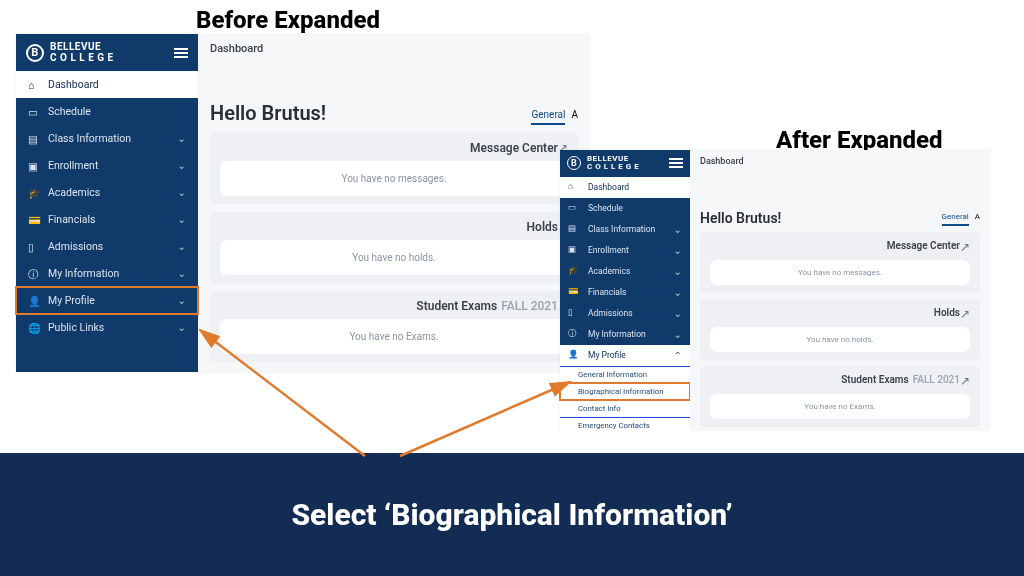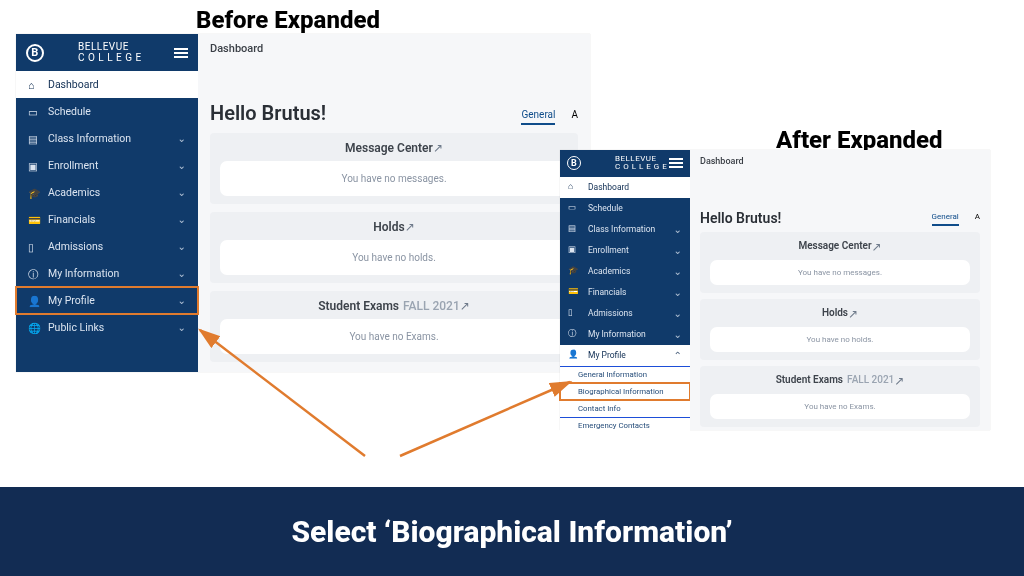--- a/index.html
+++ b/index.html
@@ -44,21 +44,21 @@
     padding: 8px 10px;
     font-size: 10px;
     letter-spacing: .5px;
   }
   .brand-left { display:flex; align-items:center; gap:6px; }
   .brand-badge {
     width: 18px; height: 18px; border: 2px solid #fff; border-radius: 50%;
     display:flex; align-items:center; justify-content:center;
     font-weight:700; font-size:11px;
   }
-  .brandtxt { line-height: 1.05; font-weight:400;margin-left:28px; }
+  .brandtxt { line-height: 1.05; font-weight:700; }
   .hamburger { width:14px; display:flex; flex-direction:column; gap:2px;}
   .hamburger span { height:2px; background:#fff; }
   .navitem {
     display:flex; align-items:center; justify-content:space-between;
     padding: 7px 12px;
     color:#dbe4f0;
     cursor:pointer;
     font-size:10.5px;
   }
   .navitem .ni-left { display:flex; align-items:center; gap:8px; }
@@ -84,26 +84,26 @@
   .subitem.hl { outline:2px solid #e07b2e; outline-offset:-1px; }
 
   .mainpane {
     flex:1; background:#f6f7f9; padding:8px 12px;
     display:flex; flex-direction:column; gap:8px;
     min-width:0;
   }
   .page-title { font-size:11px; color:#3a3f46; font-weight:500; margin-bottom:2px;}
   .hello { font-size:20px; font-weight:600; color:#2a2f36;margin-top:36px; }
   .hellorow { display:flex; justify-content:space-between; align-items:flex-end;}
-  .tabs { display:flex; gap:16px; font-size:10px; }
+  .tabs { display:flex; gap:6px; font-size:10px; }
   .tab-active { color:#0f4c8a; border-bottom:2px solid #0f4c8a; padding-bottom:3px; }
   .card {
     background:#eef0f3; border-radius:4px; padding:8px 10px;
   }
-  .card h4 { font-size:12px; color:#3d434b; font-weight:600; margin-bottom:6px; display:flex; justify-content:center;}
+  .card h4 { font-size:12px; color:#3d434b; font-weight:600; margin-bottom:6px; display:flex; justify-content:flex-end;}
   .card h4 .open { color:#6f7b8b; font-weight:400; font-size:12px;}
   .card .termspan { color:#9aa4b1; font-weight:500; margin-left:4px;margin-top:24px;}
   .card-body {
     background:#fff; border-radius:7px; padding:12px; text-align:center;
     color:#8a94a3; font-size:10px;
   }
 
   
   .shot-right {
     top: 150px; left: 560px;
@@ -122,21 +122,21 @@
   .shot-right .card h4 { font-size:10px;}
   .shot-right .card-body { padding:8px; font-size:8px;}
 
   
   .arrow {
     position:absolute; pointer-events:none; z-index:5;
   }
 
   
   .banner {
-    position:absolute; left:0; right:0; bottom:0; height:89px;
+    position:absolute; left:0; right:0; bottom:0; height:123px;
     background:#122c53; color:#fff;
     display:flex; flex-direction:column; align-items:center; justify-content:center;
     padding: 8px 20px;
   }
   .banner .line1 { font-size:30px; font-weight:800; }
   .banner .line2 { font-size:19px; font-weight:800; color:#e08a3a; margin-top:4px;}
 </style>
 </head>
 <body>
 

